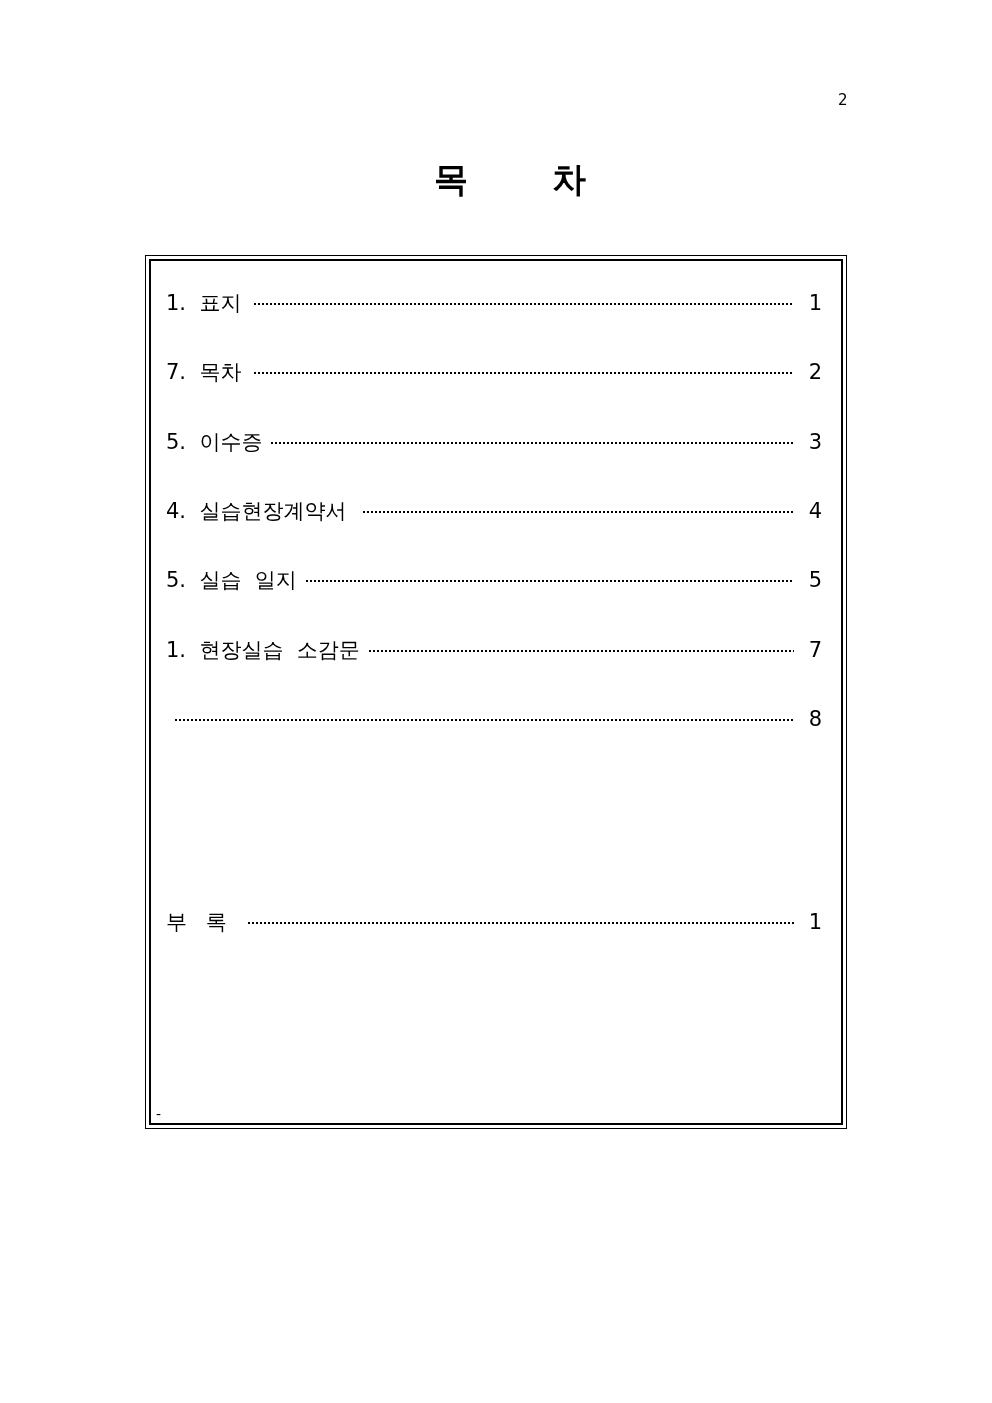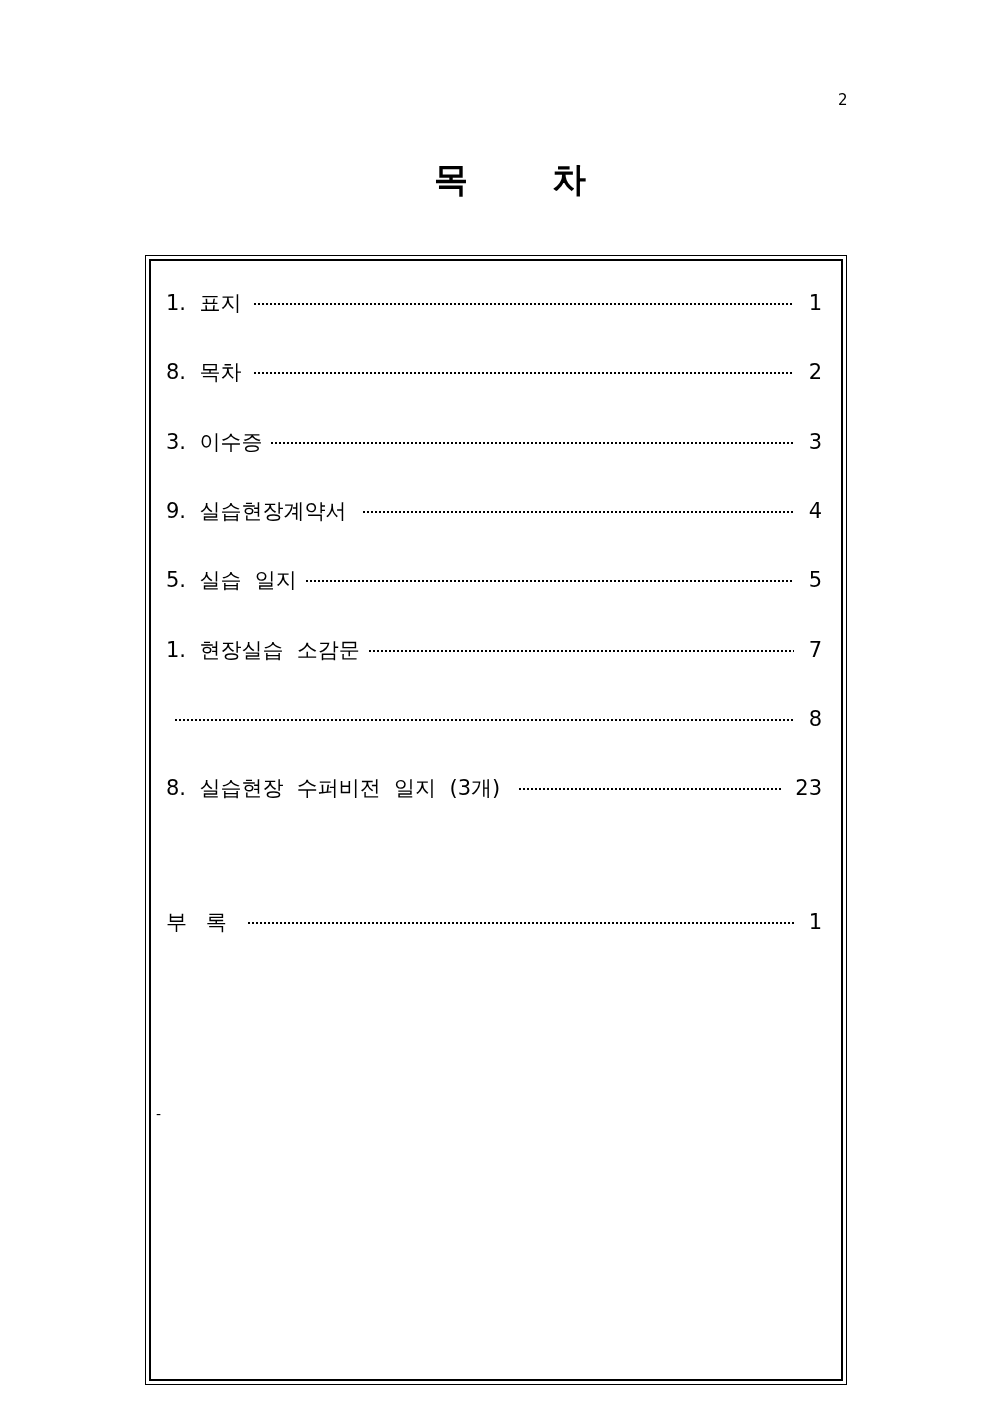--- a/index.html
+++ b/index.html
@@ -10,21 +10,21 @@
     .page-number {
       position: absolute; left: 838px; top: 91px; font-size: 15px;
     }
     .page-title {
       position: absolute; left: 0; width: 992px; top: 157px; text-align: center;
       font-size: 34px; font-weight: bold; letter-spacing: 0; padding-left: 14px;
     }
     .page-title span { display: inline-block; }
     .page-title .gap { width: 84px; }
     .toc-box {
-      position: absolute; left: 145px; top: 255px; width: 702px; height: 1130px;
+      position: absolute; left: 145px; top: 255px; width: 702px; height: 874px;
       border: 1px solid #000; box-sizing: border-box;
     }
     .toc-inner {
       position: absolute; left: 3px; top: 3px; right: 3px; bottom: 3px;
       border: 2px solid #000;
     }
     .toc-row {
       position: absolute; left: 20px; width: 656px; height: 30px;
       display: flex; align-items: center; font-size: 21px;
     }
@@ -56,53 +56,48 @@
 
 <div class="toc-box">
   <div class="toc-inner"></div>
 
   <div class="toc-row" style="top:32px">
     <span class="toc-label">1.  표지</span>
     <span class="toc-leader"></span>
     <span class="toc-page">1</span>
   </div>
   <div class="toc-row" style="top:101px">
-    <span class="toc-label">8.  목차</span>
+    <span class="toc-label">7.  목차</span>
     <span class="toc-leader"></span>
     <span class="toc-page">2</span>
   </div>
   <div class="toc-row" style="top:171px">
-    <span class="toc-label">3.  이수증</span>
+    <span class="toc-label">5.  이수증</span>
     <span class="toc-leader" style="margin-left:8px"></span>
     <span class="toc-page">3</span>
   </div>
   <div class="toc-row" style="top:240px">
-    <span class="toc-label">9.  실습현장계약서</span>
+    <span class="toc-label">4.  실습현장계약서</span>
     <span class="toc-leader" style="margin-left:16px"></span>
     <span class="toc-page">4</span>
   </div>
   <div class="toc-row" style="top:309px">
     <span class="toc-label">5.  실습  일지</span>
     <span class="toc-leader" style="margin-left:8px"></span>
     <span class="toc-page">5</span>
   </div>
   <div class="toc-row" style="top:379px">
     <span class="toc-label">1.  현장실습  소감문</span>
     <span class="toc-leader" style="margin-left:8px"></span>
     <span class="toc-page">7</span>
   </div>
   <div class="toc-row" style="top:448px">
     <span class="toc-leader" style="margin-left:8px"></span>
     <span class="toc-page">8</span>
   </div>
-  <div class="toc-row" style="top:517px">
-    <span class="toc-label">8.  실습현장  수퍼비전  일지  (3개)</span>
-    <span class="toc-leader" style="margin-left:18px"></span>
-    <span class="toc-page">23</span>
-  </div>
 
   <div class="dash-mark">-</div>
 
   <div class="toc-row" style="top:651px">
     <span class="toc-label" style="letter-spacing:6px">부 록</span>
     <span class="toc-leader" style="margin-left:14px"></span>
     <span class="toc-page">1</span>
   </div>
 
 </div>

